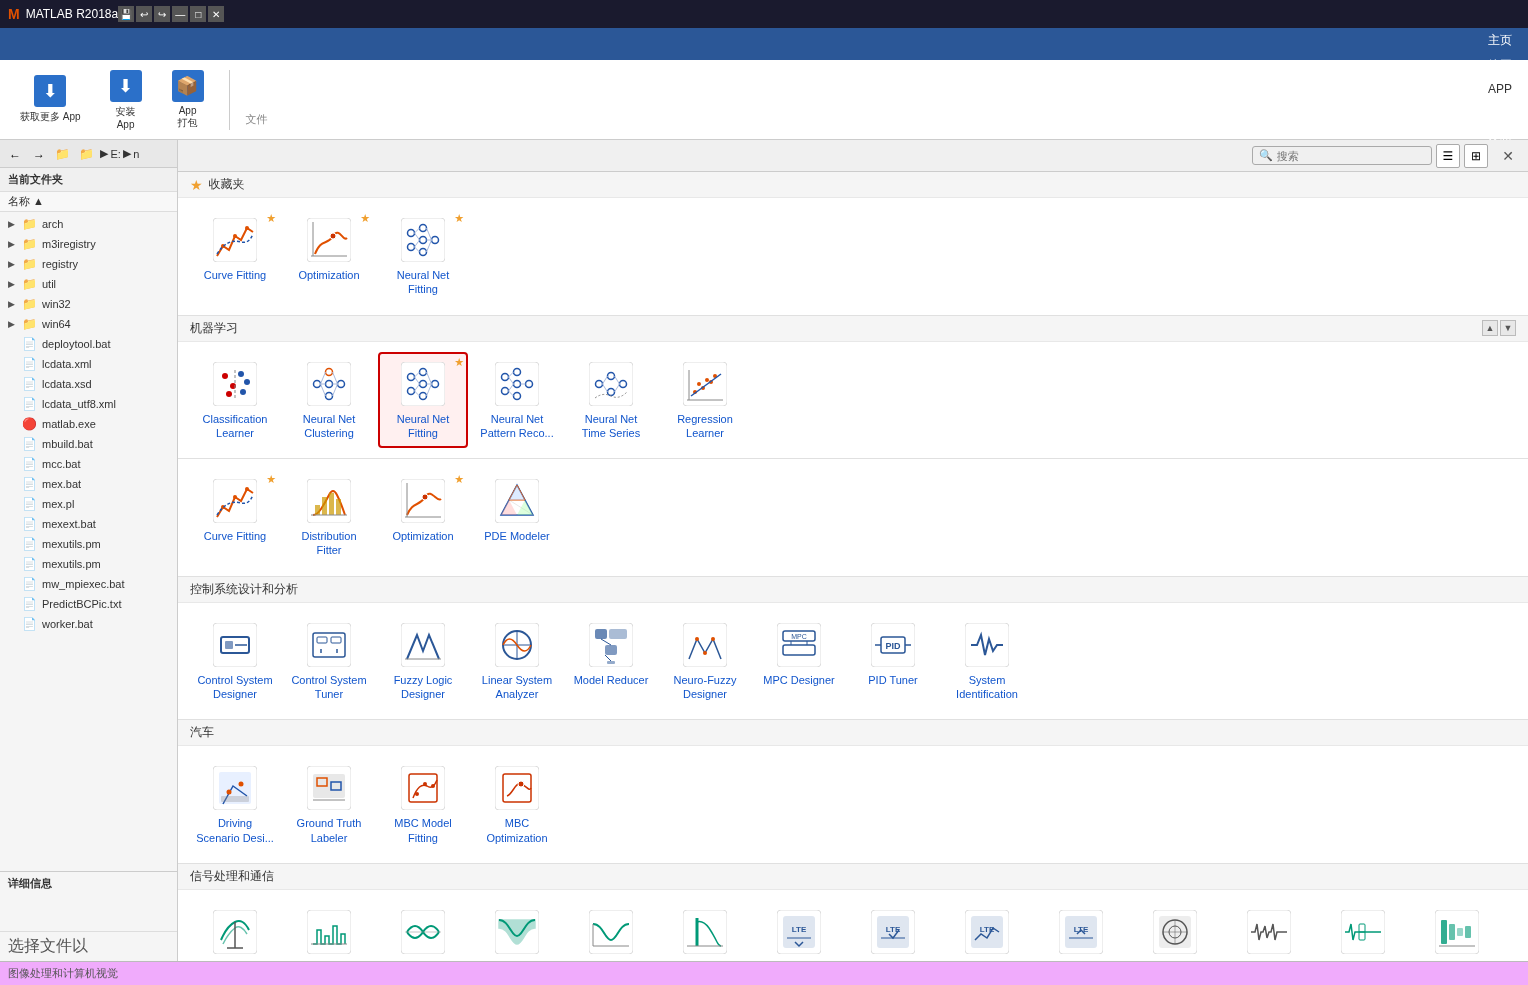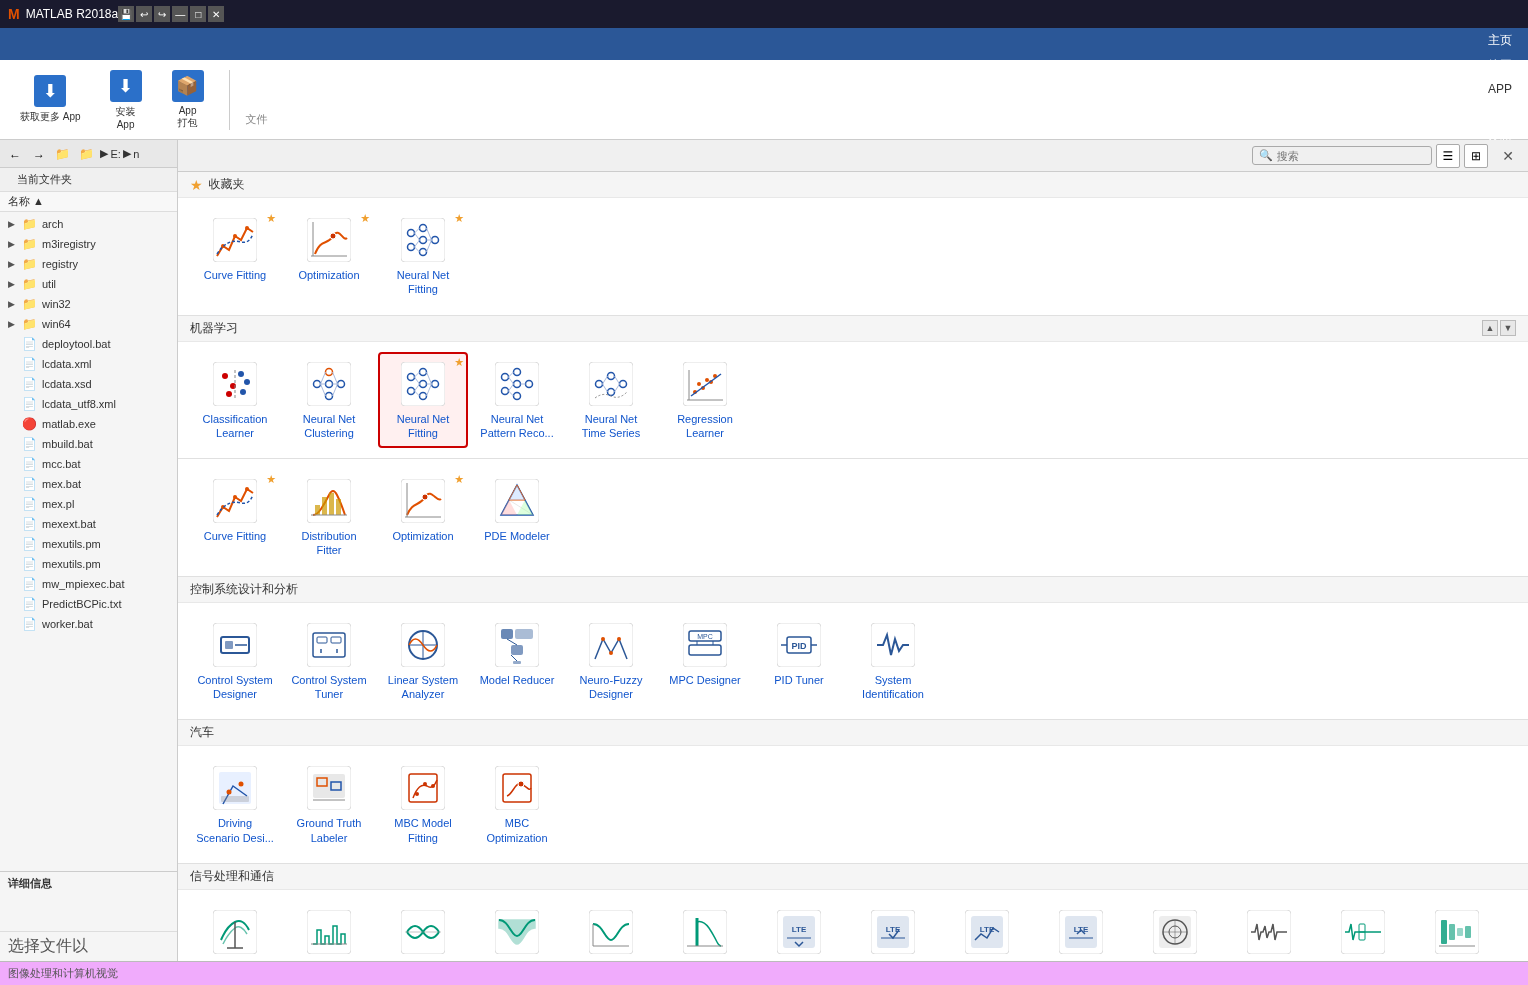--- a/index.html
+++ b/index.html
@@ -99,23 +99,23 @@
       gap: 2px;
       border-bottom: 1px solid #ccc;
       height: 28px;
     }
     .sidebar-toolbar-btn {
       width: 22px; height: 22px;
       display: flex; align-items: center; justify-content: center;
       cursor: pointer; border-radius: 2px; font-size: 12px;
     }
     .sidebar-label {
-      padding: 4px 17px;
+      padding: 4px 8px;
       font-size: 11px;
-      font-weight: normal;
+      font-weight: bold;
       color: #333;
       background: #f0f0f0;
       border-bottom: 1px solid #ddd;
     }
     .sidebar-content { flex: 1; overflow-y: auto; padding: 2px 0; }
     .file-tree-item {
       display: flex;
       align-items: center;
       padding: 2px 8px;
       cursor: pointer;
@@ -769,20 +769,30 @@
                 <rect x="6" y="10" width="32" height="24" rx="2" fill="none" stroke="#2b5797" stroke-width="1.5"></rect>
                 <rect x="10" y="14" width="10" height="6" rx="1" fill="none" stroke="#2b5797" stroke-width="1"></rect>
                 <rect x="24" y="14" width="10" height="6" rx="1" fill="none" stroke="#2b5797" stroke-width="1"></rect>
                 <line x1="14" y1="26" x2="14" y2="30" stroke="#2b5797" stroke-width="1.5"></line>
                 <line x1="30" y1="26" x2="30" y2="30" stroke="#2b5797" stroke-width="1.5"></line>
               </svg>
             </div>
             <div class="app-label">Control System Tuner</div>
           </div>
 
+          <div class="app-item">
+            <div class="app-icon">
+              <svg viewBox="0 0 44 44" xmlns="http://www.w3.org/2000/svg">
+                <rect width="44" height="44" rx="4" fill="white" stroke="#ddd"></rect>
+                <path d="M6,36 L16,12 L22,28 L28,12 L38,36" fill="none" stroke="#2b5797" stroke-width="2"></path>
+                <line x1="4" y1="36" x2="40" y2="36" stroke="#888" stroke-width="1"></line>
+              </svg>
+            </div>
+            <div class="app-label">Fuzzy Logic Designer</div>
+          </div>
 
           <div class="app-item">
             <div class="app-icon">
               <svg viewBox="0 0 44 44" xmlns="http://www.w3.org/2000/svg">
                 <rect width="44" height="44" rx="4" fill="white" stroke="#ddd"></rect>
                 <circle cx="22" cy="22" r="14" fill="none" stroke="#2b5797" stroke-width="2"></circle>
                 <line x1="22" y1="8" x2="22" y2="36" stroke="#2b5797" stroke-width="1"></line>
                 <line x1="8" y1="22" x2="36" y2="22" stroke="#2b5797" stroke-width="1"></line>
                 <path d="M8,22 Q14,10 22,22 Q30,34 36,22" fill="none" stroke="#e05000" stroke-width="1.5"></path>
               </svg>

